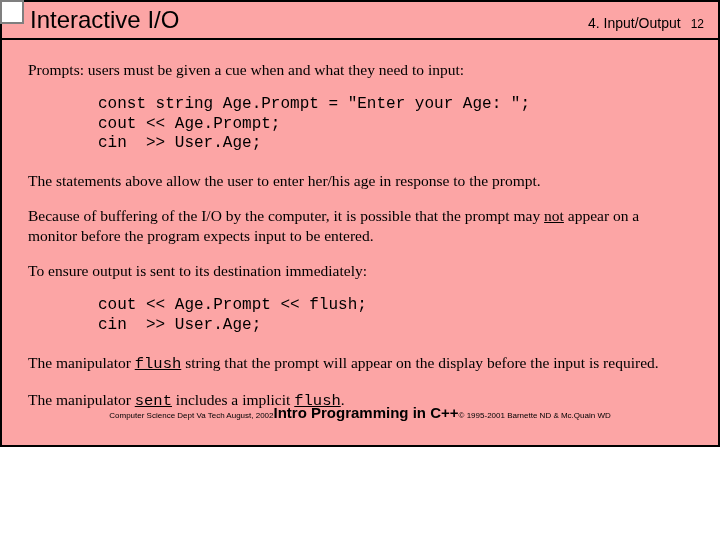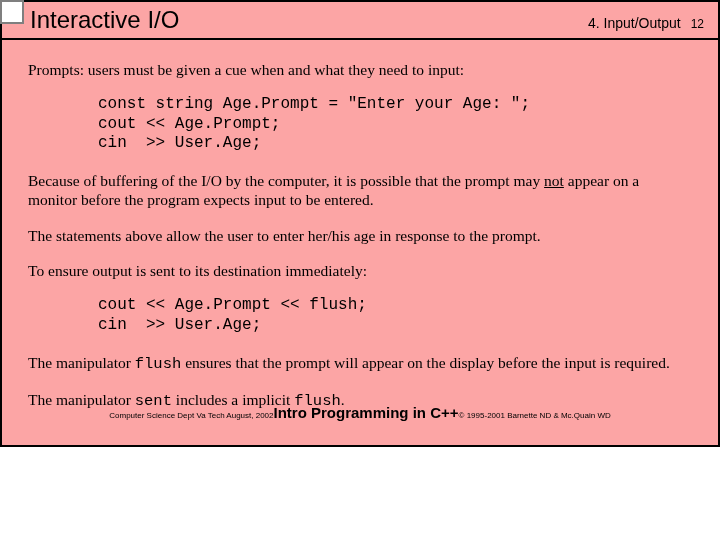--- a/index.html
+++ b/index.html
@@ -57,20 +57,21 @@
   .para { margin-bottom: 16px; }
   .codeblock {
     font-family: "Courier New", Courier, monospace;
     font-size: 16px;
     white-space: pre;
     margin: 10px 0 18px 70px;
     line-height: 1.2;
   }
   .mono {
     font-family: "Courier New", Courier, monospace;
+    text-decoration: underline;
   }
   .und { text-decoration: underline; }
   .footer {
     position: absolute;
     bottom: 24px;
     left: 0;
     width: 100%;
     box-sizing: border-box;
     padding: 0 14px;
     display: flex;
@@ -99,33 +100,33 @@
     </span>
   </div>
 
   <div class="content">
     <div class="para">Prompts: users must be given a cue when and what they need to input:</div>
 
     <div class="codeblock">const string Age.Prompt = "Enter your Age: ";
 cout &lt;&lt; Age.Prompt;
 cin  &gt;&gt; User.Age;</div>
 
+    <div class="para">The statements above allow the user to enter her/his age in response to the prompt.</div>
+
     <div class="para">
       <span>Because of buffering of the I/O by the computer, it is possible that the prompt may </span><span class="und">not</span><span> appear on a monitor before the program expects input to be entered.</span>
     </div>
-
-    <div class="para">The statements above allow the user to enter her/his age in response to the prompt.</div>
 
     <div class="para">To ensure output is sent to its destination immediately:</div>
 
     <div class="codeblock">cout &lt;&lt; Age.Prompt &lt;&lt; flush;
 cin  &gt;&gt; User.Age;</div>
 
     <div class="para">
-      <span>The manipulator </span><span class="mono">flush</span><span> ensures that the prompt will appear on the display before the input is required.</span>
+      <span>The manipulator </span><span class="mono">flush</span><span> string that the prompt will appear on the display before the input is required.</span>
     </div>
 
     <div class="para">
       <span>The manipulator </span><span class="mono">sent</span><span> includes a implicit </span><span class="mono">flush</span><span>.</span>
     </div>
   </div>
 
   <div class="footer">
     <span>Computer Science Dept Va Tech  August, 2002</span>
     <span class="center">Intro Programming in C++</span>

